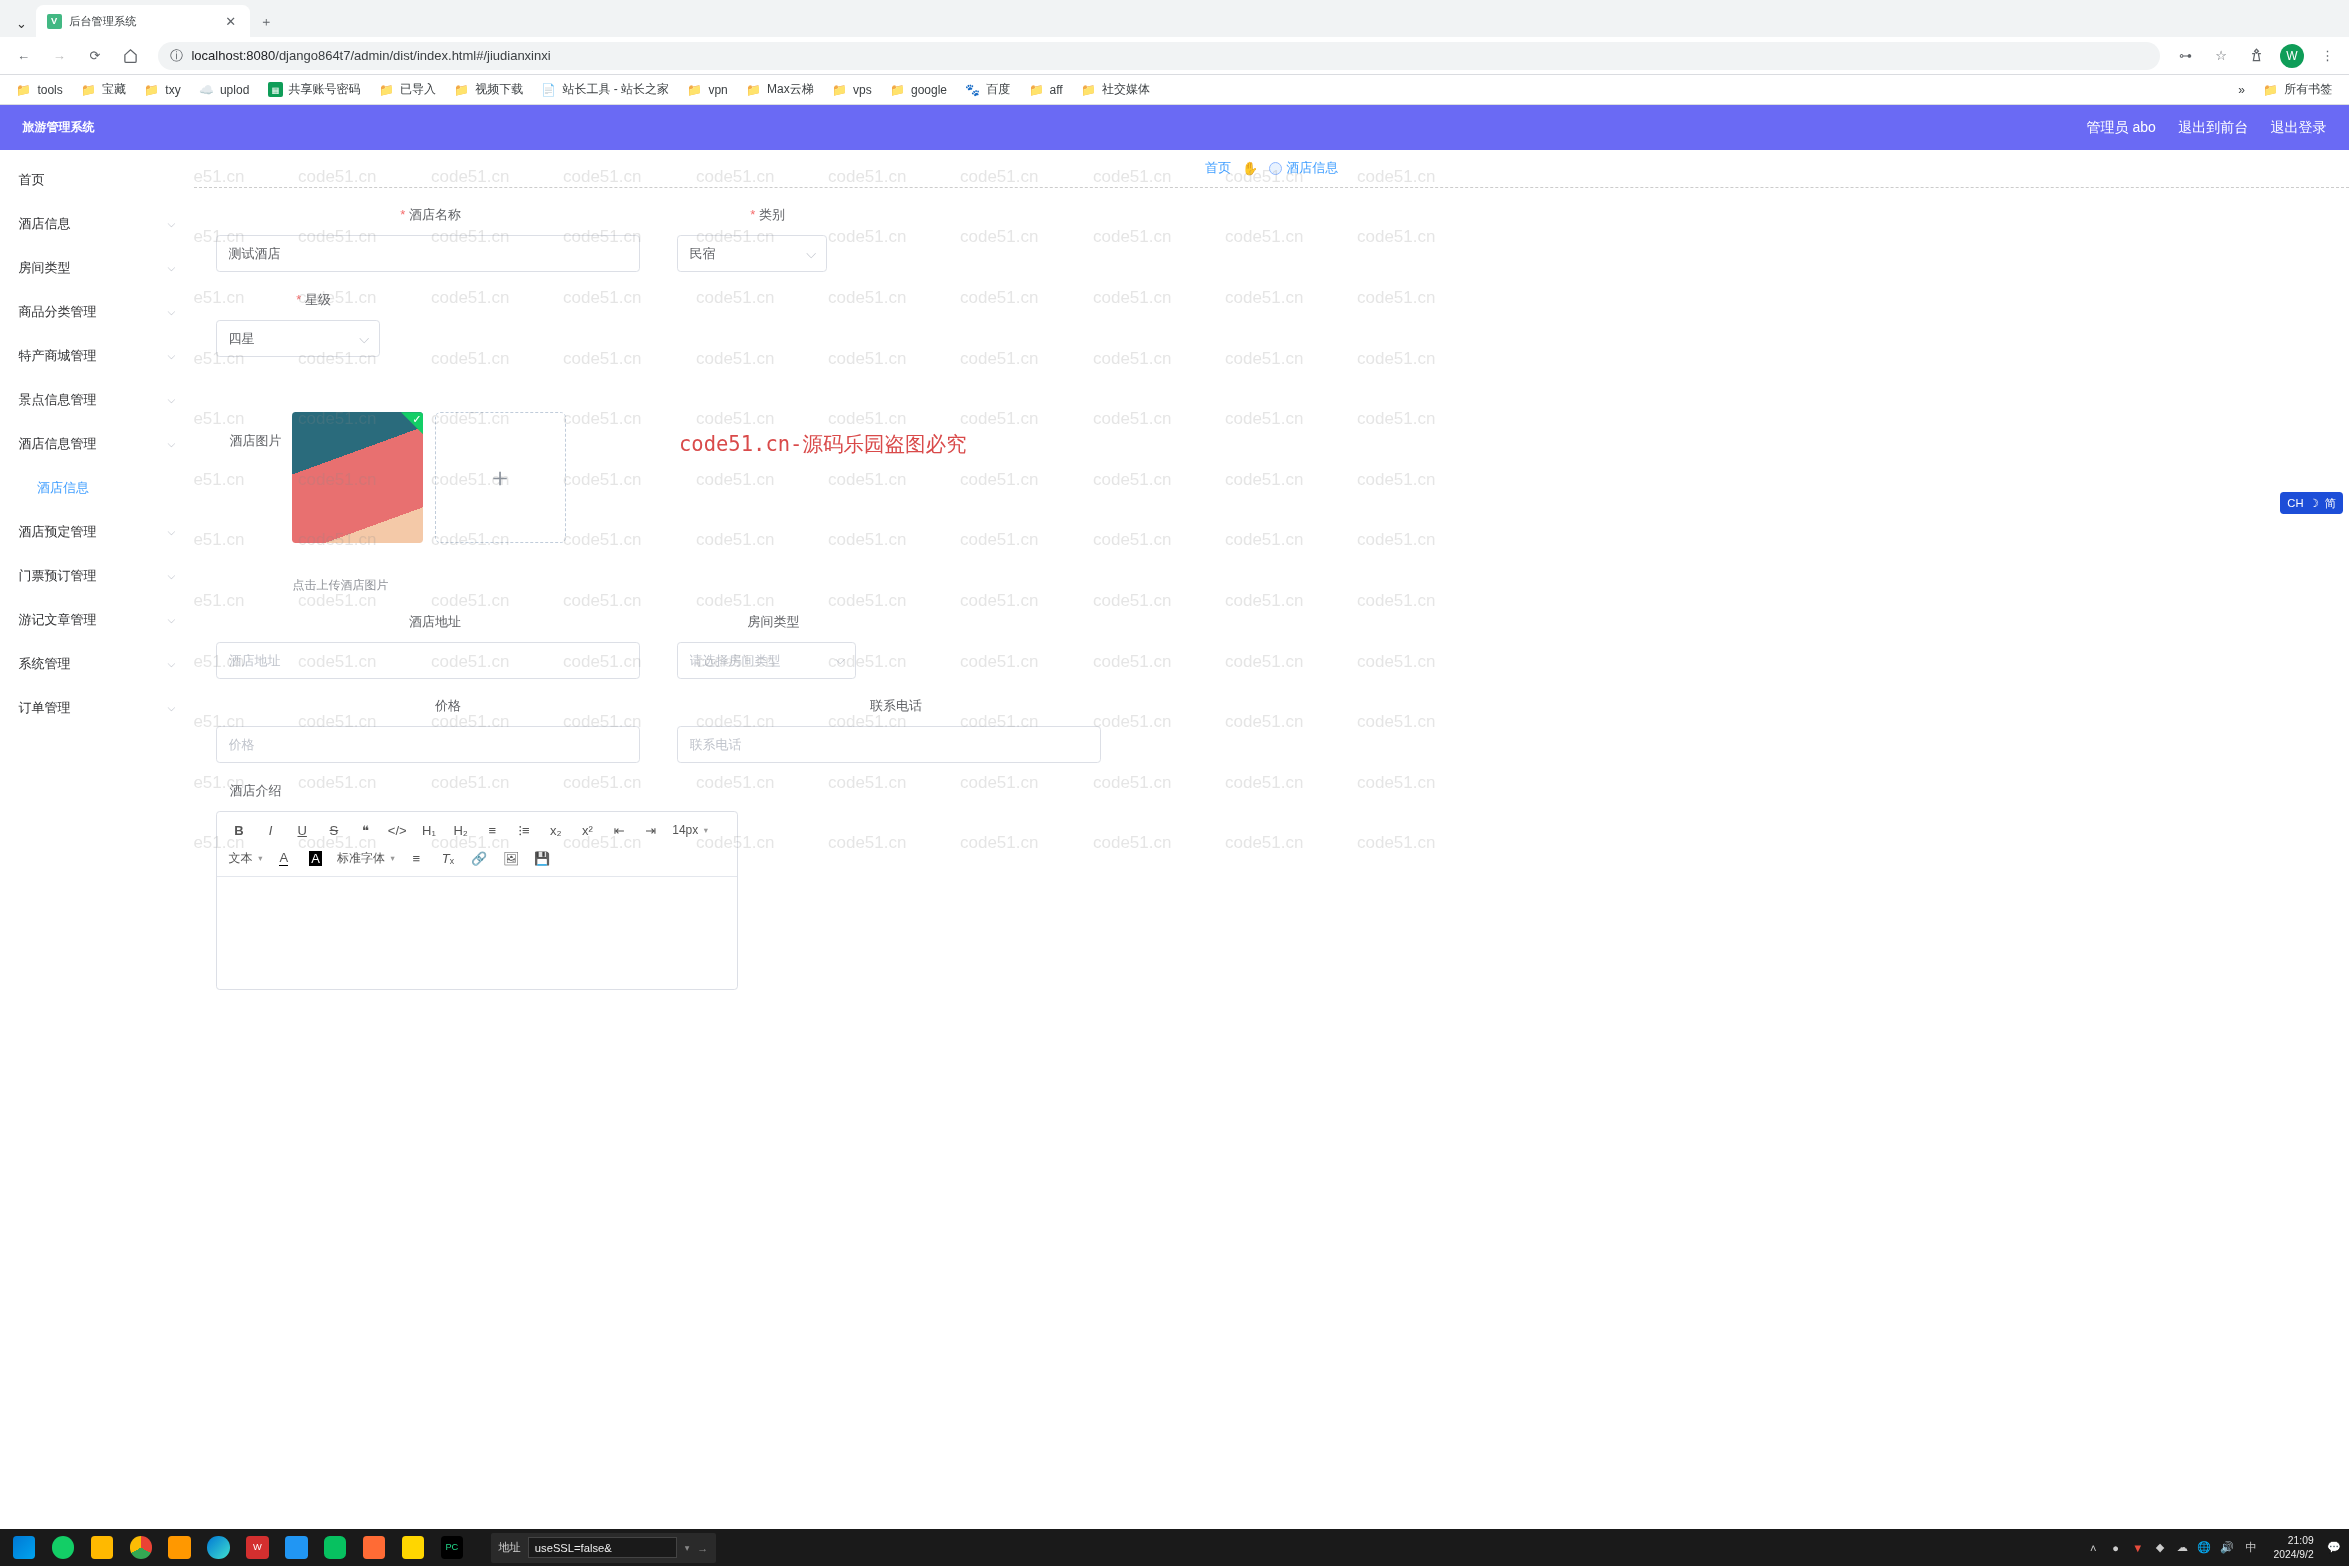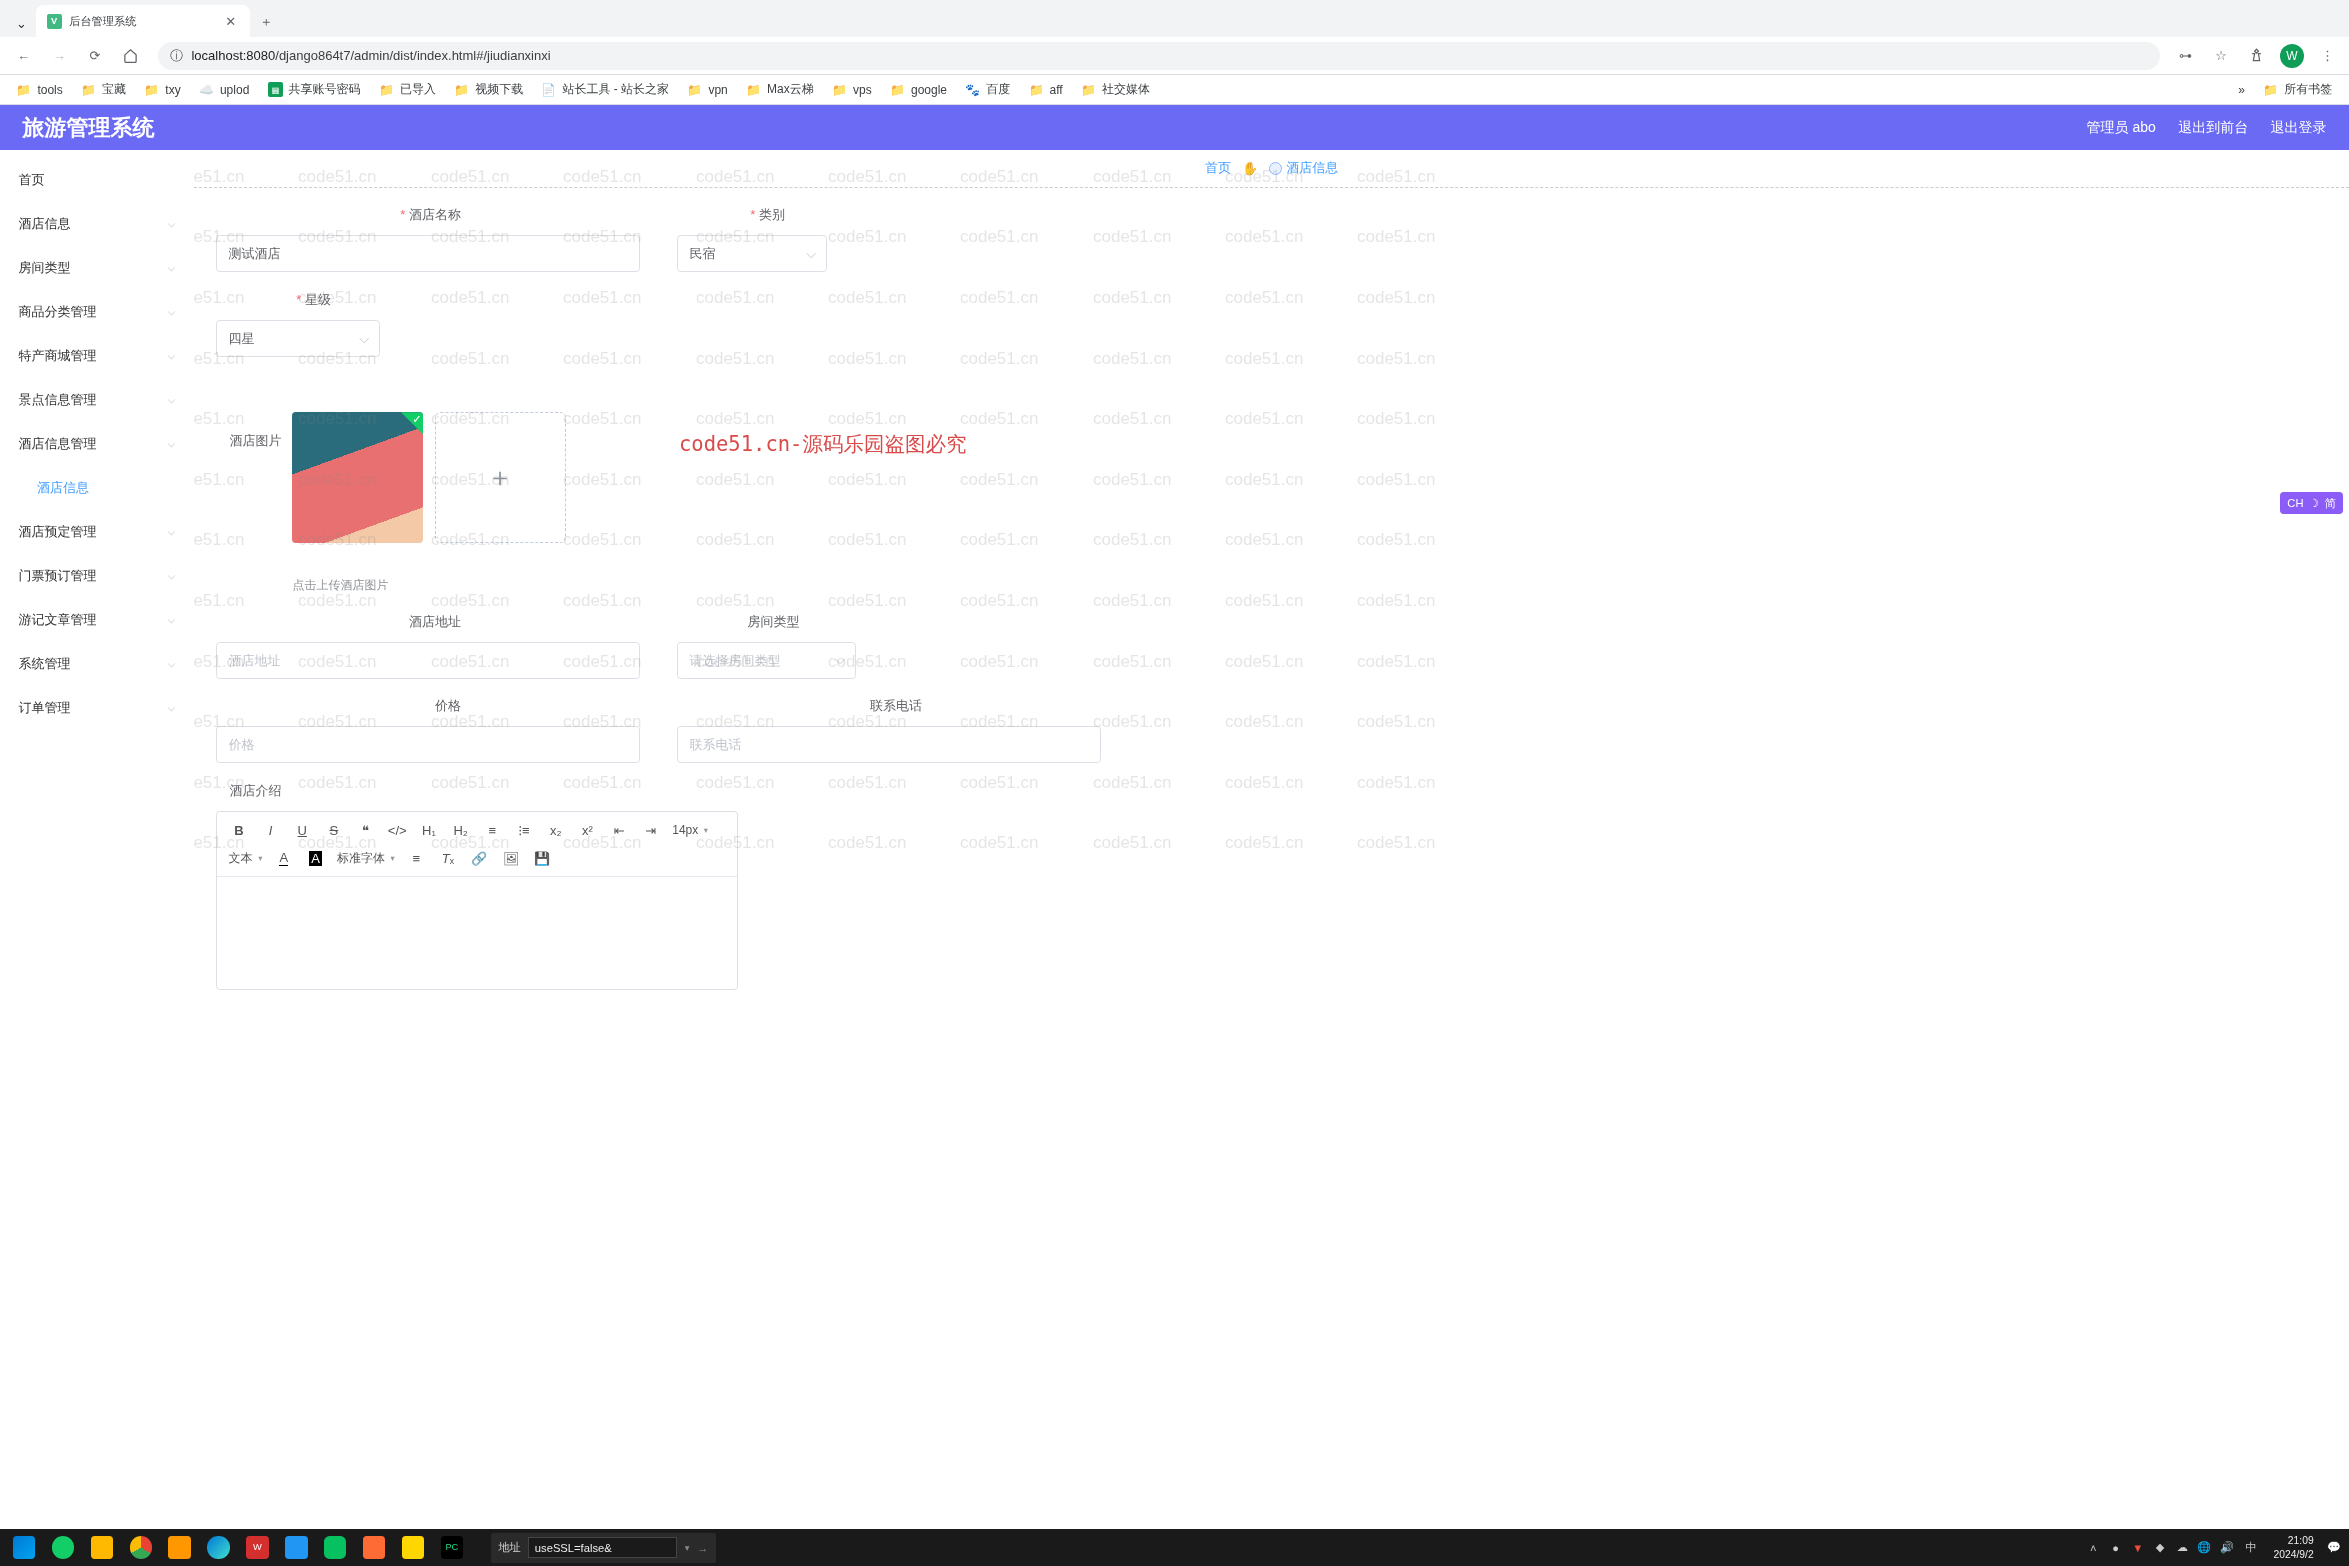--- a/index.html
+++ b/index.html
@@ -28,21 +28,21 @@
     
     .bookmarks-bar { display: flex; align-items: center; height: 30px; padding: 0 9.3px; gap: 3.7px; border-bottom: 0.9px solid #dadce0; background: #fff; }
     .bookmark { display: flex; align-items: center; gap: 5.6px; padding: 3.7px 7.5px; border-radius: 3.7px; cursor: pointer; font-size: 12px; color: #3c4043; }
     .bookmark-icon { width: 15px; height: 15px; color: #5f6368; display:flex; align-items:center; justify-content:center; }
     .bookmark-icon.folder::before { content: "📁"; font-size: 12px; }
     .bookmarks-right { margin-left: auto; display:flex; gap:3.7px; }
     
     
     .app-wrap { display: flex; flex-direction: column; height: calc(100vh - 104px - 37px); }
     .app-header { height: 45px; background: #6a6af4; display: flex; align-items: center; padding: 0 22.4px; color: #fff; }
-    .app-title { font-size: 22px; font-weight: 600; }
+    .app-title { font-size: 12px; font-weight: 600; }
     .header-right { margin-left: auto; display: flex; gap: 22.4px; }
     .header-link { color: #fff; cursor: pointer; font-size: 14px; }
     
     .app-body { flex: 1; display: flex; overflow: hidden; }
     .sidebar { width: 194px; background: #fff; overflow-y: auto; padding: 7.5px 0; }
     .side-item { display: flex; align-items: center; padding: 13px 18.6px; cursor: pointer; font-size: 13px; color: #303133; justify-content: space-between; }
     .side-item.indent { padding-left: 37px; }
     .side-item.active { color: #409eff; }
     .side-chevron { color: #c0c4cc; font-size: 10.3px; }
     
@@ -79,21 +79,21 @@
     .et-btn { width: 20.5px; height: 20.5px; display: flex; align-items: center; justify-content: center; cursor: pointer; color: #555; font-size: 13px; }
     .et-sel { display: flex; align-items: center; gap: 3.7px; font-size: 12px; color: #555; cursor: pointer; }
     .et-sel::after { content: "▾"; font-size: 8.4px; color: #999; margin-left: 1.9px; }
     .editor-body { min-height: 112px; padding: 11.2px; }
     
     .watermark-overlay { position: absolute; inset: 0; pointer-events: none; background-image: repeating-linear-gradient(0deg, transparent, transparent 100%); opacity: 0.22; z-index: 1; }
     .wm-text { position: absolute; color: #888; font-size: 17px; white-space: nowrap; }
     .big-watermark { position: absolute; left: 485px; top: 280px; color: #d94a4a; font-size: 20.5px; pointer-events: none; z-index: 5; font-family: monospace; }
     
     
-    .ime-badge { position: fixed; right: 5.6px; top: 492px; background: #8b5cf6; color: #fff; padding: 3.7px 7.5px; border-radius: 3.7px; font-size: 11.2px; display: flex; align-items: center; gap: 5.6px; z-index: 100; }
+    .ime-badge { position: fixed; right: 5.6px; top: 492px; background: #1d4ed8; color: #fff; padding: 3.7px 7.5px; border-radius: 3.7px; font-size: 11.2px; display: flex; align-items: center; gap: 5.6px; z-index: 100; }
     
     
     .taskbar { position: fixed; bottom: 0; left: 0; right: 0; height: 37px; background: #1a1a1a; display: flex; align-items: center; padding: 0 5.6px; gap: 1.9px; }
     .tb-btn { width: 37px; height: 37px; display: flex; align-items: center; justify-content: center; cursor: pointer; }
     .tb-icon { width: 22.4px; height: 22.4px; border-radius: 3.7px; }
     .tb-center { margin-left: 18.6px; display: flex; align-items: center; gap: 7.5px; background: #2a2a2a; padding: 3.7px 7.5px; height: 30px; border-radius: 1.9px;}
     .tb-label { color: #ccc; font-size: 11.2px; }
     .tb-input { background: #1a1a1a; border: 0.9px solid #444; color: #eee; padding: 1.9px 18.6px 1.9px 5.6px; font-size: 11.2px; width: 149px; height: 20.5px; }
     .tb-right { margin-left: auto; display: flex; align-items: center; gap: 3.7px; }
     .tb-tray { width: 18.6px; height: 18.6px; display: flex; align-items: center; justify-content: center; color: #ccc; font-size: 11.2px; }

